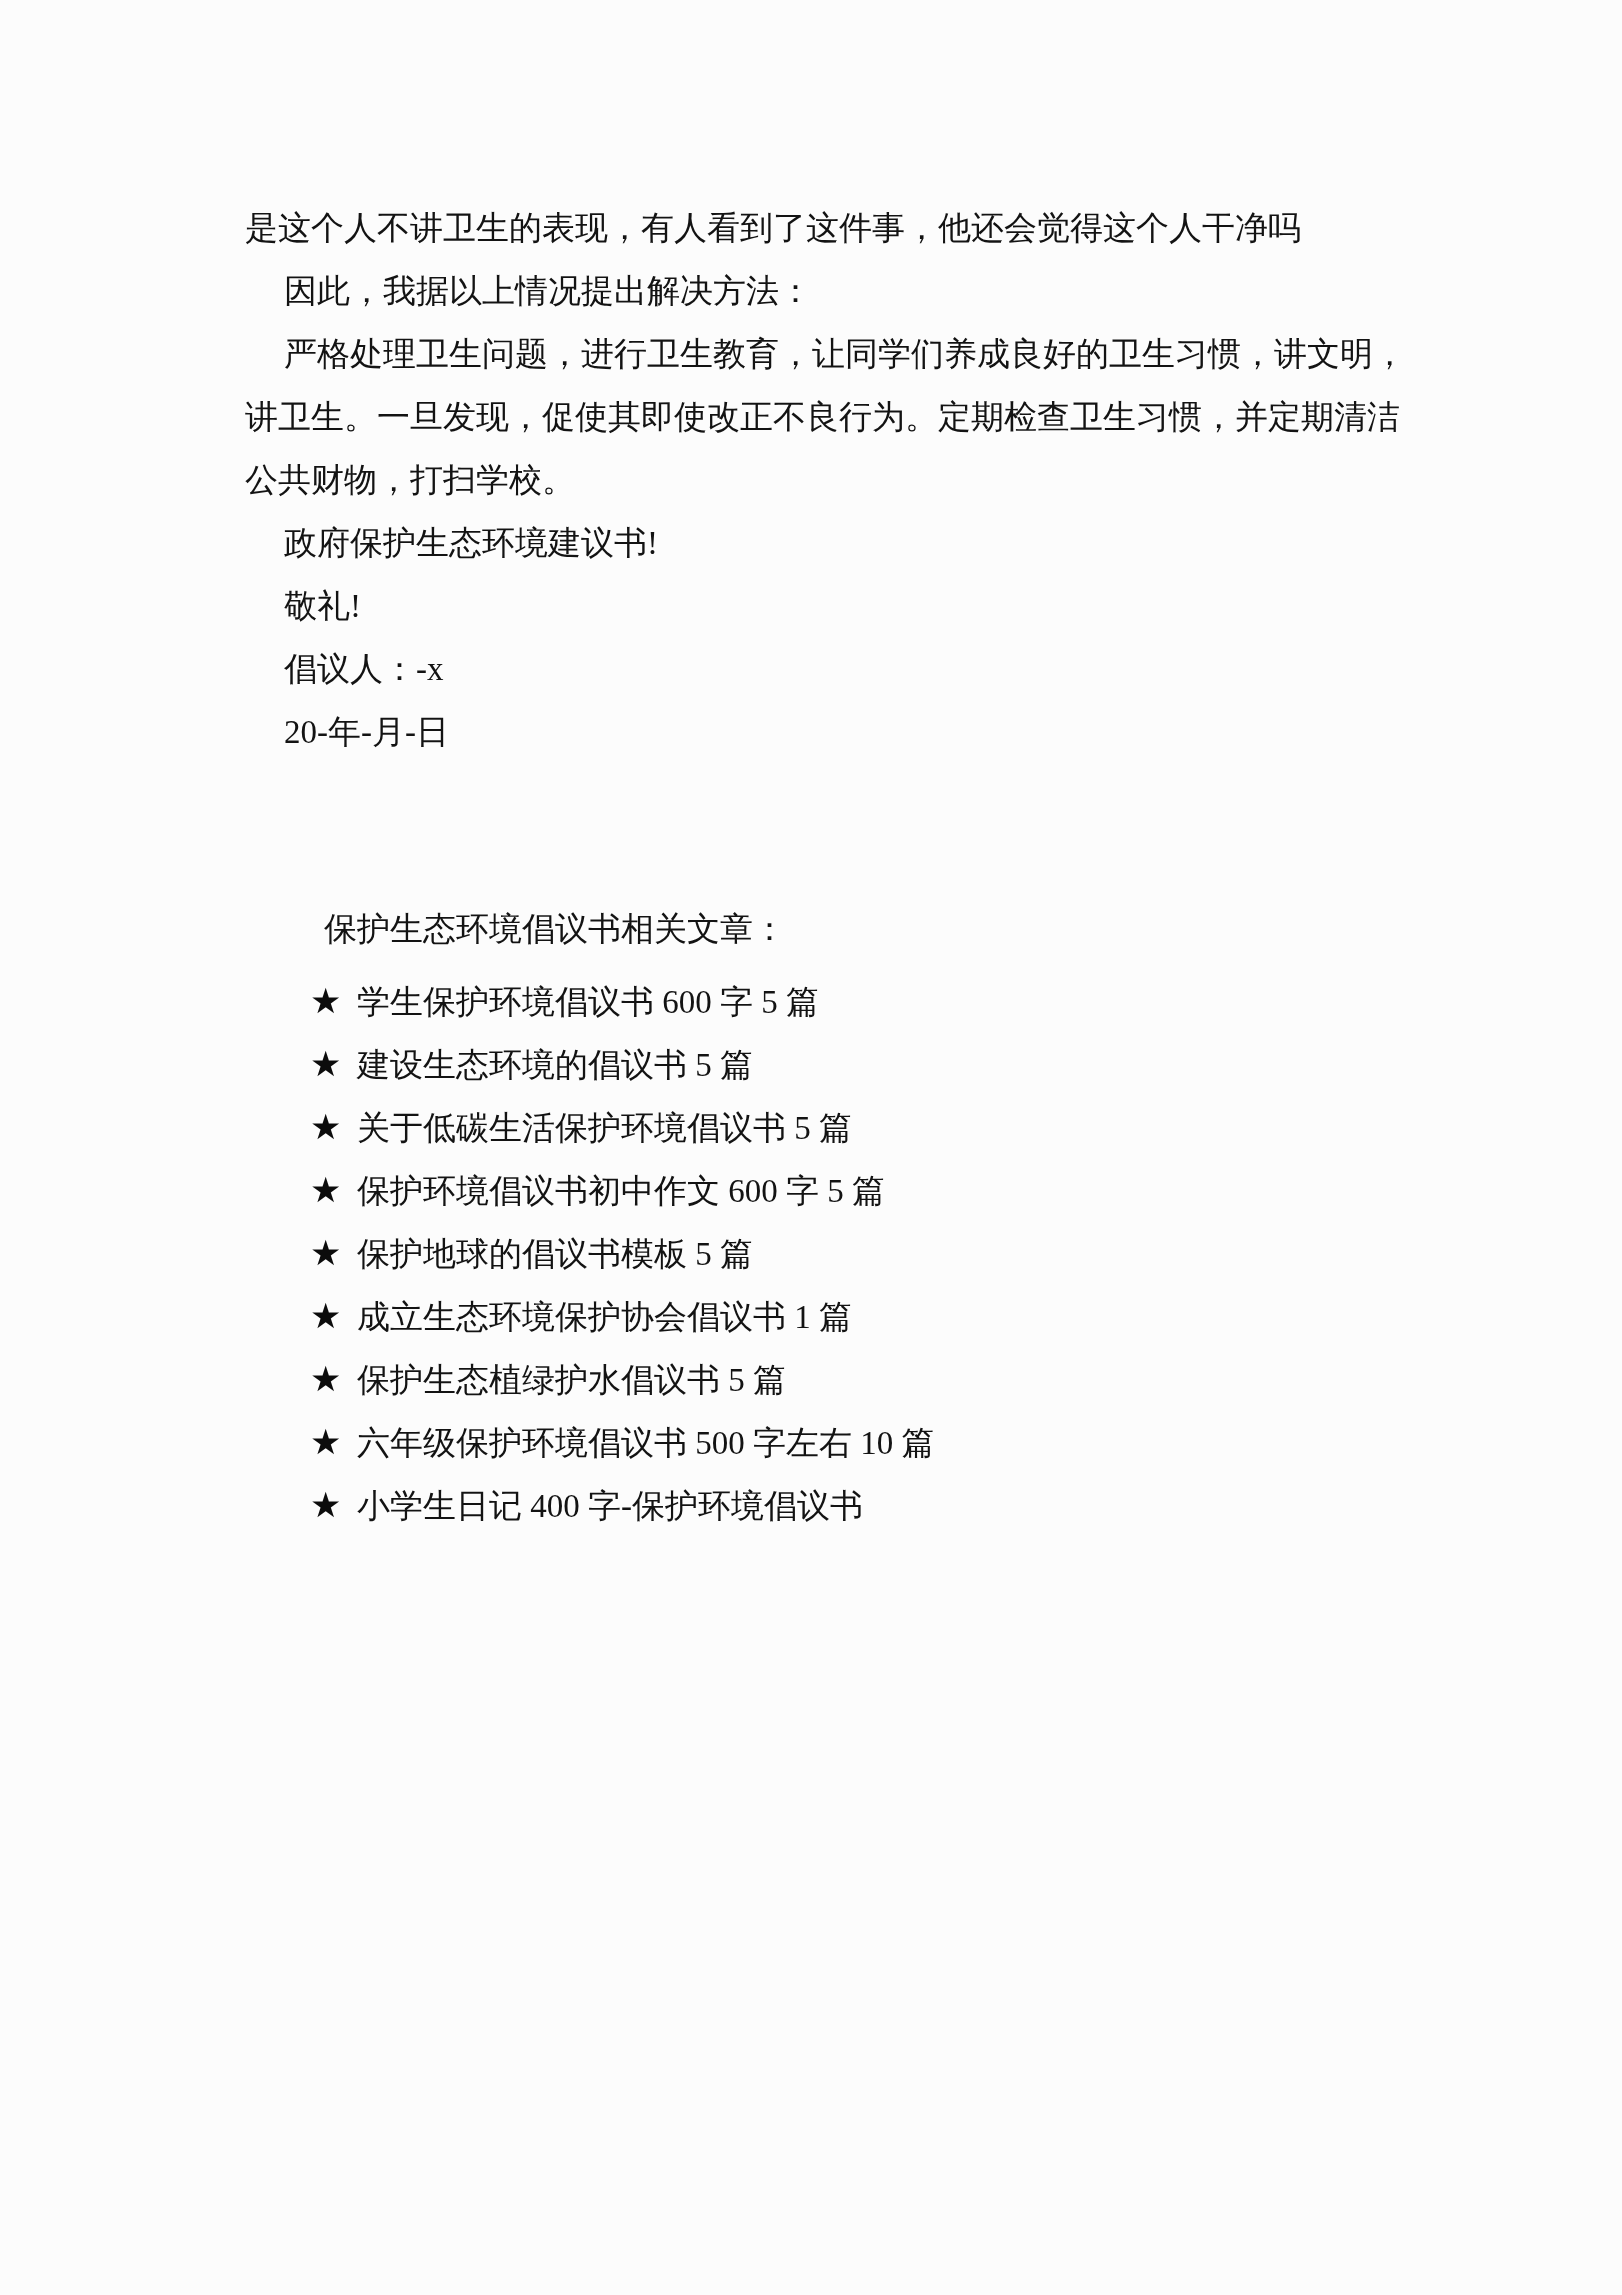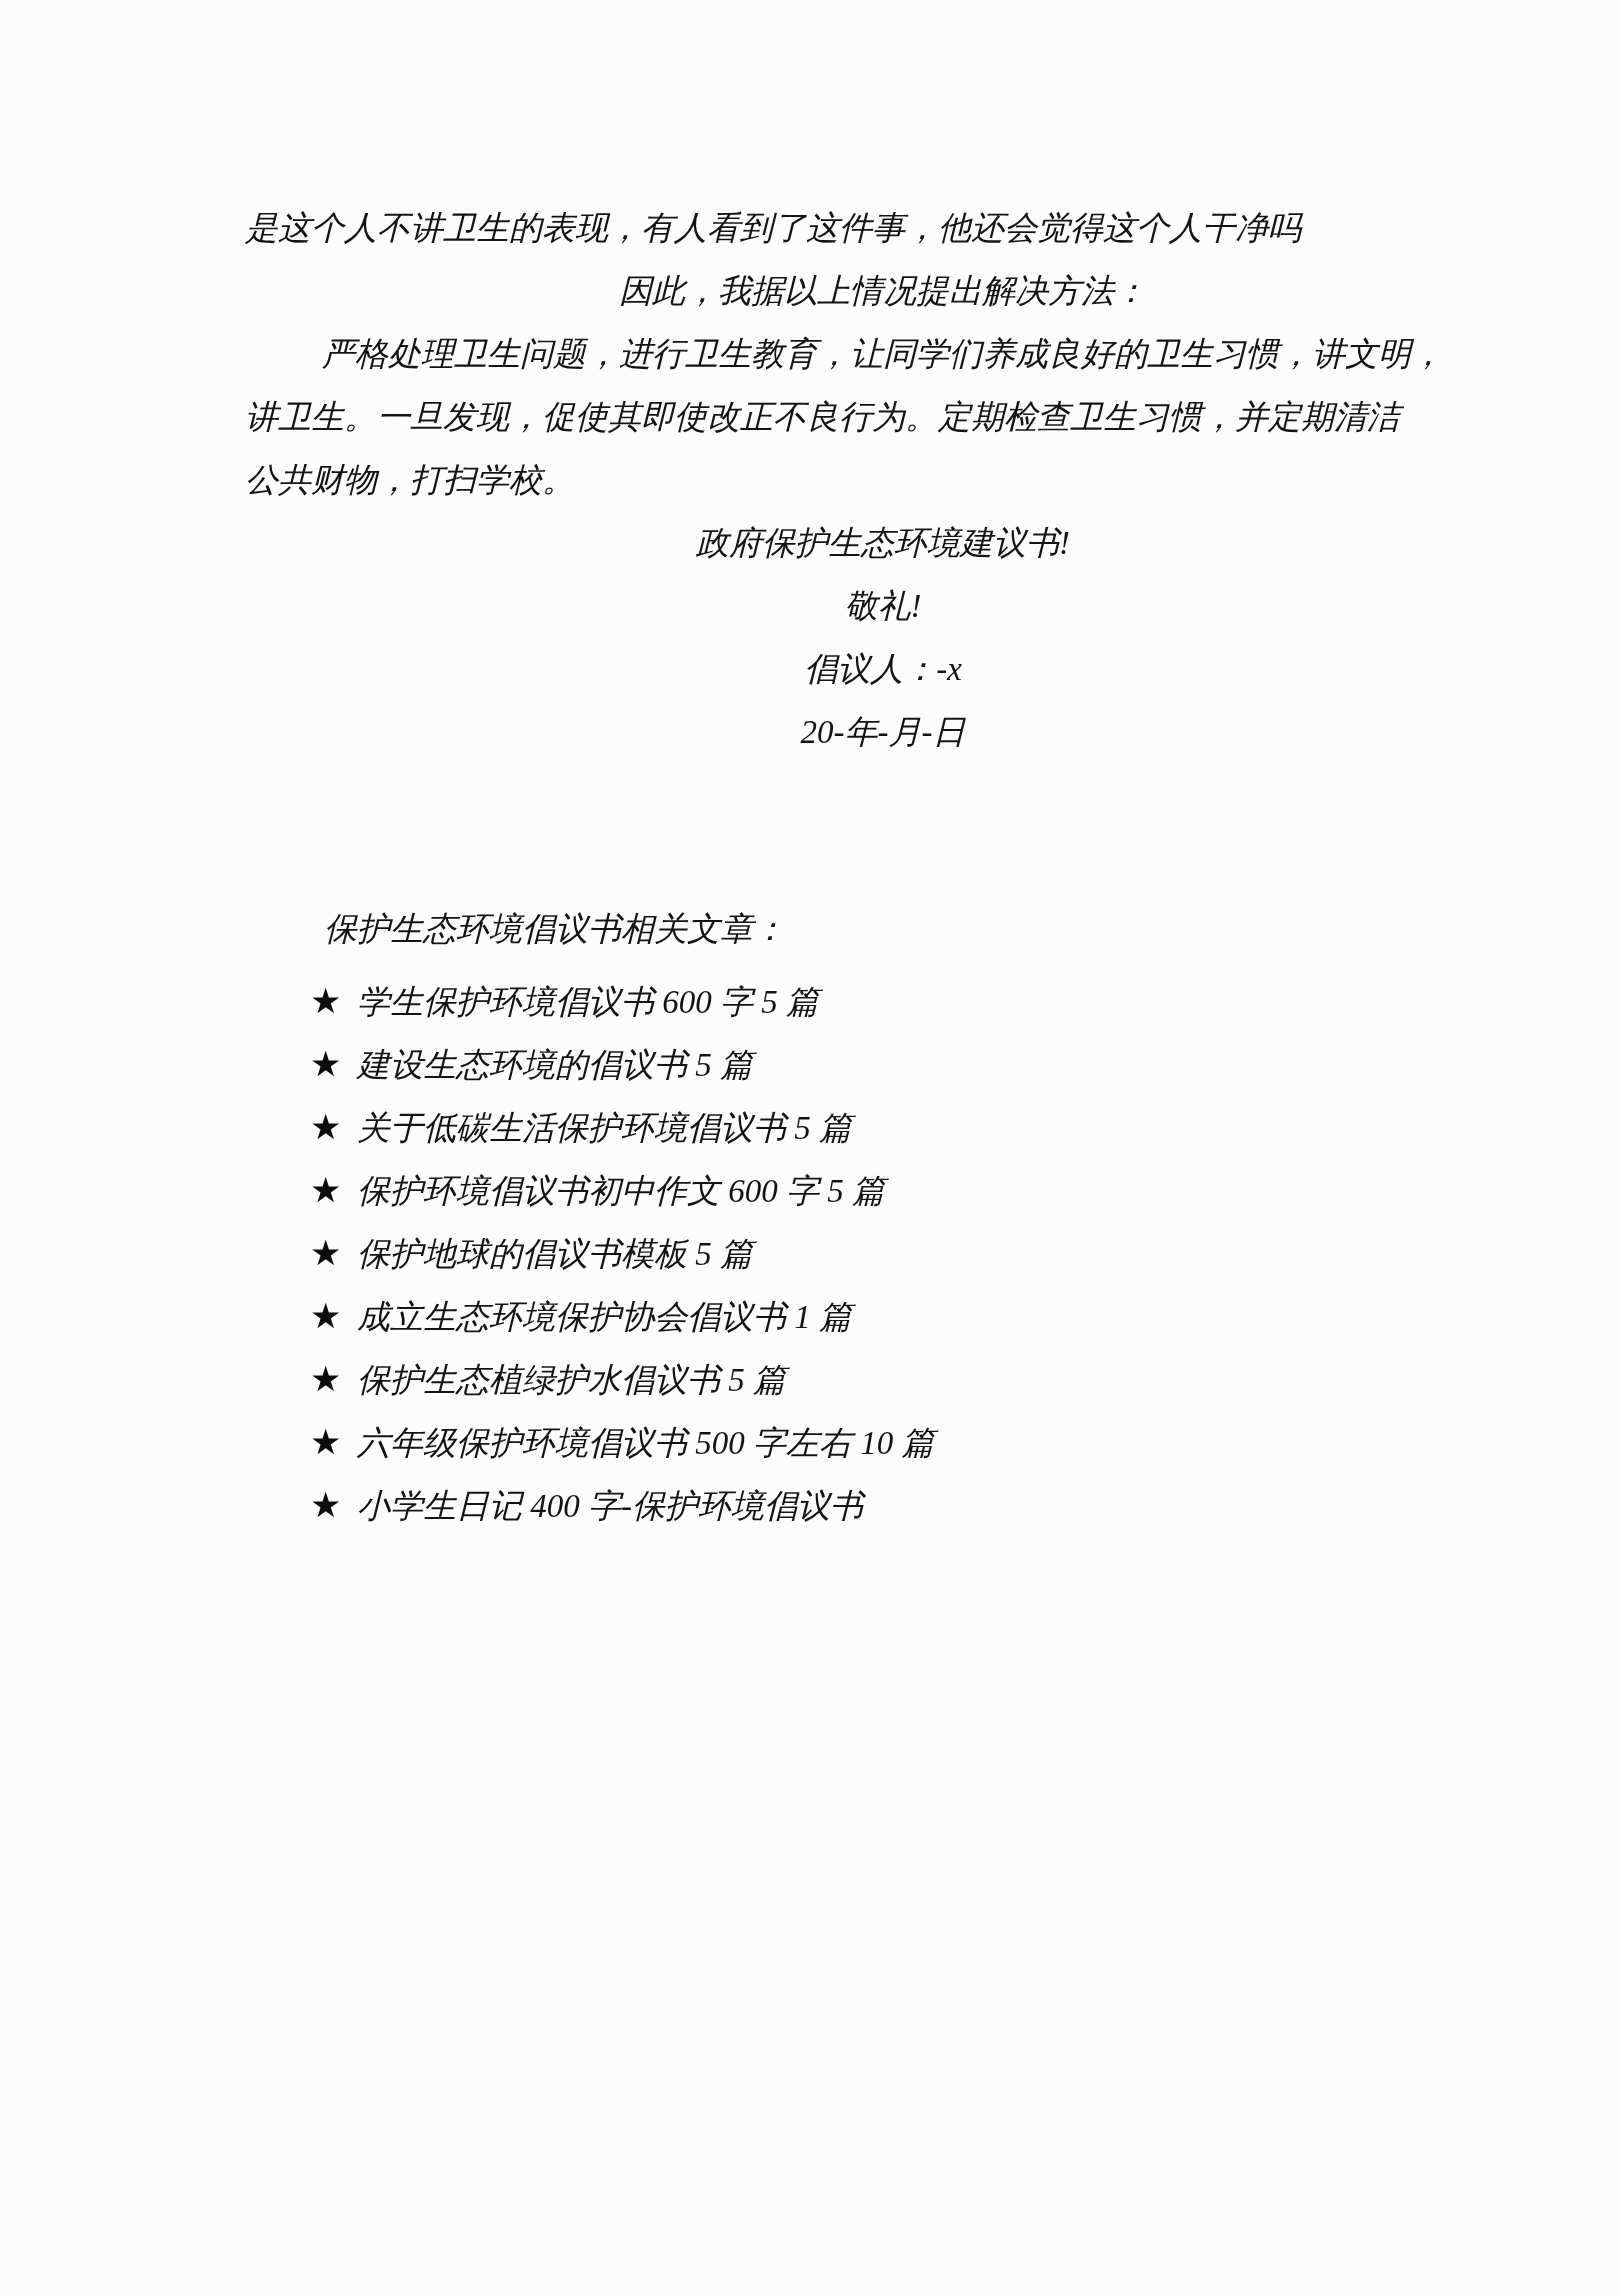--- a/index.html
+++ b/index.html
@@ -11,37 +11,35 @@
     height: 2295px;
     background: #fcfcfc;
     font-family: "Liberation Serif", "DejaVu Serif", serif;
   }
   .page {
     position: relative;
     width: 1616px;
     height: 2295px;
     background: #fcfcfc;
     overflow: hidden;
-    font-style: italic;
   }
   .text-block {
     position: absolute;
     left: 245px;
     top: 197px;
     color: #131313;
     font-size: 33px;
     line-height: 63px;
     white-space: nowrap;
   }
   .line {
     height: 63px;
   }
   .line.indent {
-    margin-left: 77px;
-    text-align: center;
+    margin-left: 39px;
   }
   .section-gap {
     height: 134px;
   }
   .heading {
     margin-left: 79px;
   }
   .related-list {
     margin-top: 8.5px;
   }

